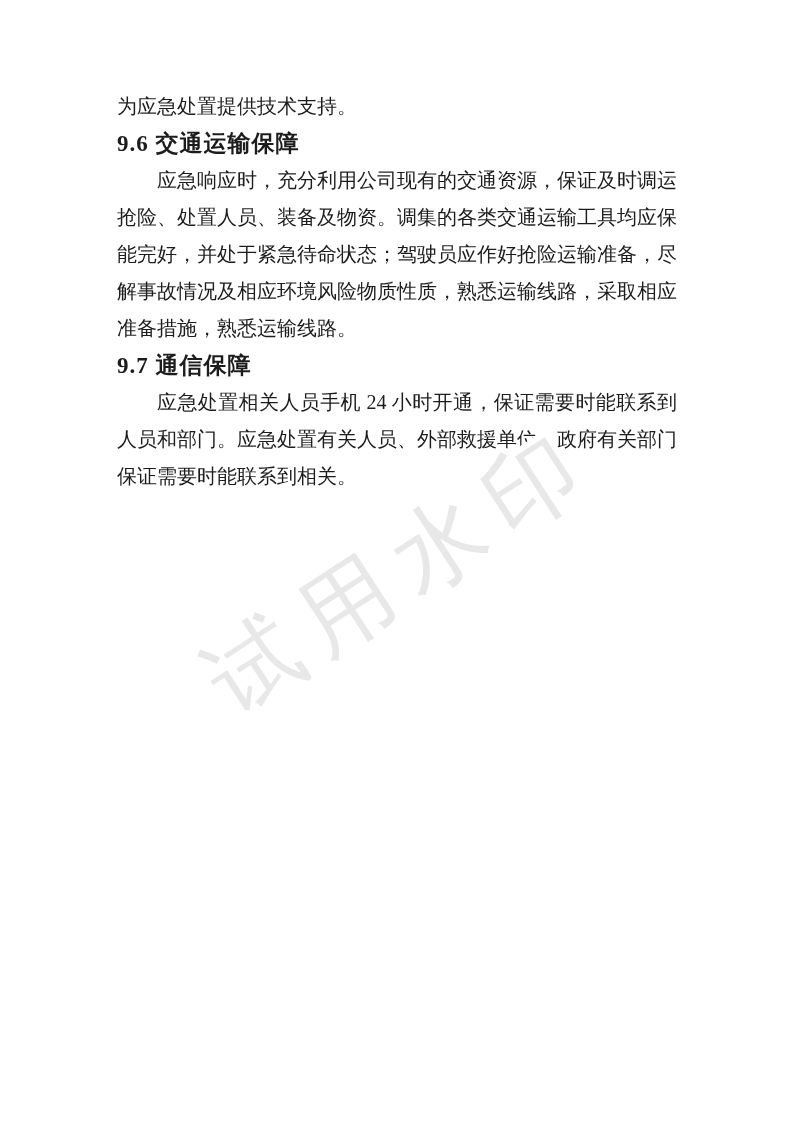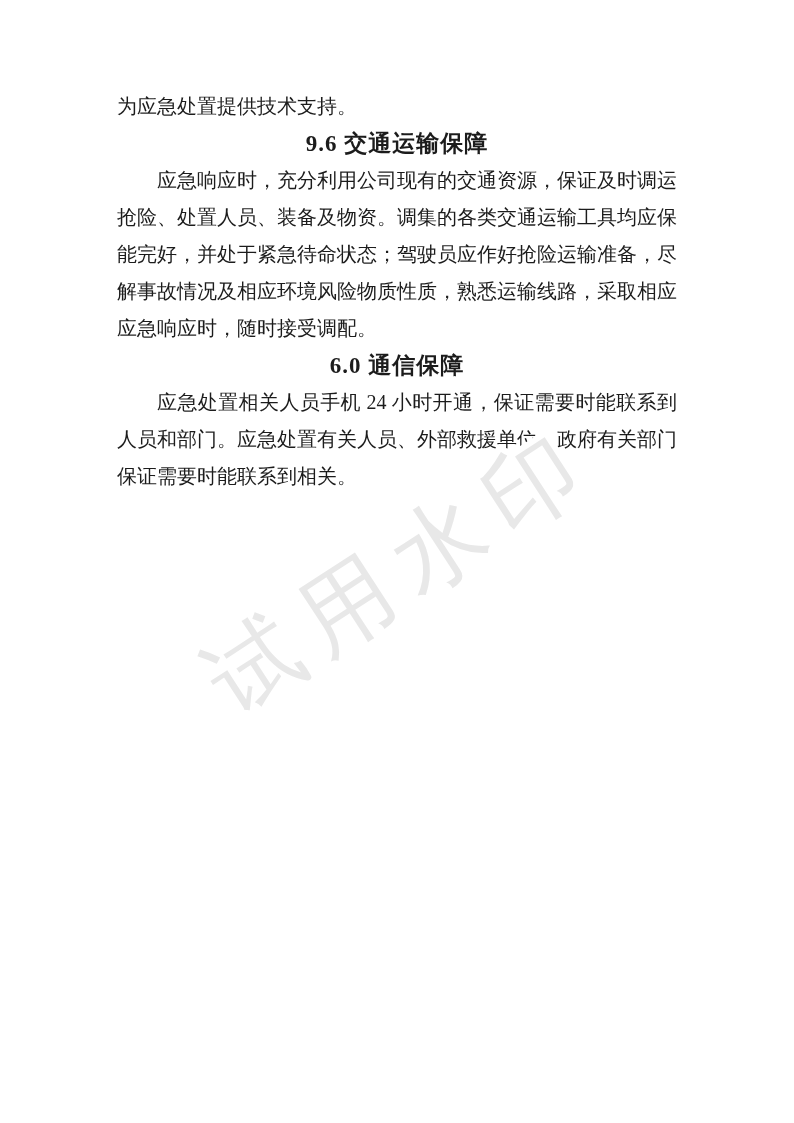--- a/index.html
+++ b/index.html
@@ -34,21 +34,21 @@
     text-align-last: justify;
     white-space: normal;
     overflow: hidden;
   }
   .line.first {
     padding-left: 40px;
   }
   .line.heading {
     font-weight: bold;
     font-size: 23px;
-    text-align: center;
+    text-align: left;
     letter-spacing: 1px;
   }
   .line.plain {
     text-align: left;
   }
   .watermark-svg {
     position: absolute;
     left: 0;
     top: 0;
     z-index: 2;
@@ -74,22 +74,22 @@
 
 <div class="page">
 
   <div class="content">
     <div class="line plain">为应急处置提供技术支持。</div>
     <div class="line heading">9.6 交通运输保障</div>
     <div class="line first">应急响应时，充分利用公司现有的交通资源，保证及时调运应急</div>
     <div class="line justify">抢险、处置人员、装备及物资。调集的各类交通运输工具均应保证性</div>
     <div class="line justify">能完好，并处于紧急待命状态；驾驶员应作好抢险运输准备，尽快了</div>
     <div class="line justify">解事故情况及相应环境风险物质性质，熟悉运输线路，采取相应防护</div>
-    <div class="line plain">应急响应时，随时接受调配。</div>
-    <div class="line heading">6.0 通信保障</div>
+    <div class="line plain">准备措施，熟悉运输线路。</div>
+    <div class="line heading">9.7 通信保障</div>
     <div class="line first">应急处置相关人员手机 24 小时开通，保证需要时能联系到相关</div>
     <div class="line justify">人员和部门。应急处置有关人员、外部救援单位、政府有关部门的应</div>
     <div class="line plain">保证需要时能联系到相关。</div>
   </div>
 
   <svg class="watermark-svg" width="794" height="1123" viewBox="0 0 794 1123" aria-hidden="true">
     <text class="watermark-text" x="400" y="602" text-anchor="middle" font-size="92" letter-spacing="18" fill="#e8e8e8" stroke="#ffffff" stroke-width="12" stroke-linejoin="round" paint-order="stroke" transform="rotate(-33 400 570)">试用水印</text>
   </svg>
 
   <div class="page-number">42</div>

